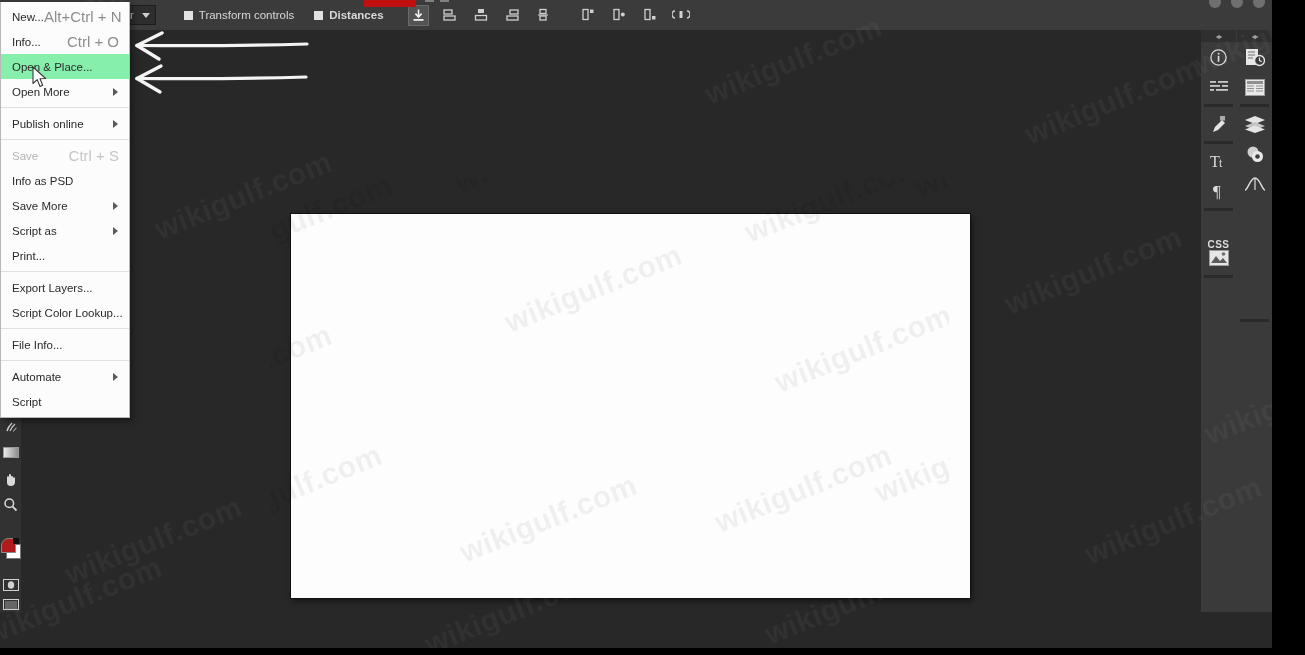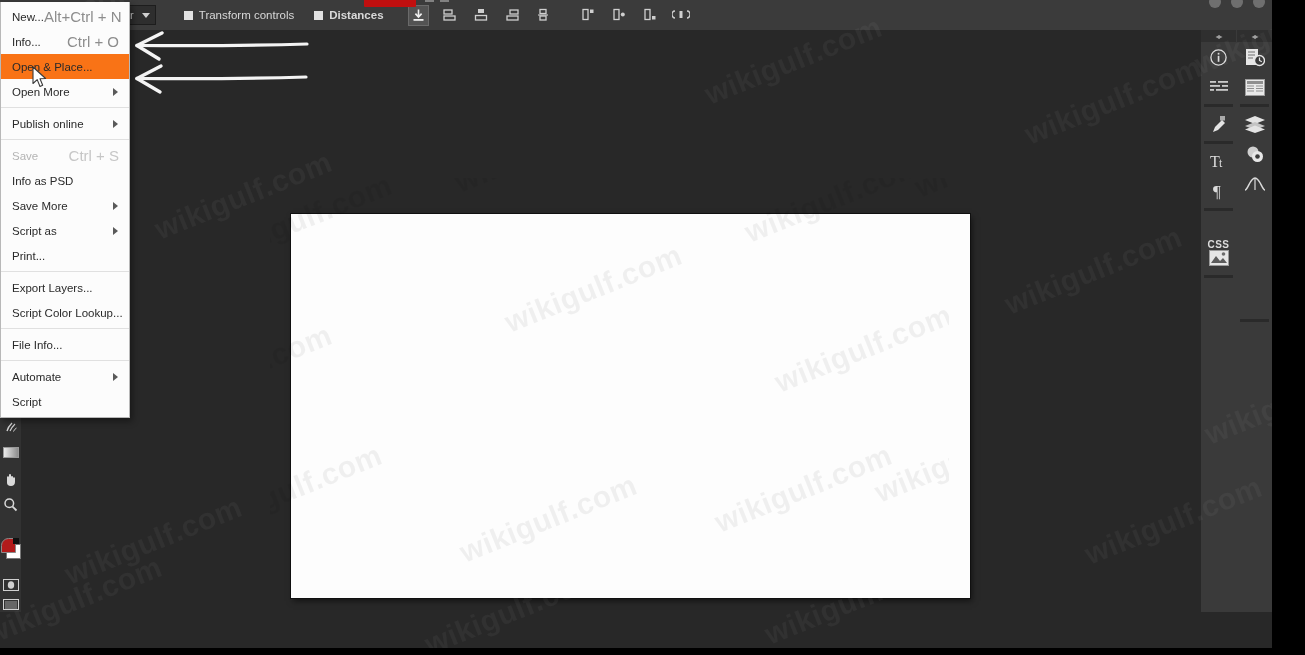--- a/index.html
+++ b/index.html
@@ -237,21 +237,21 @@
     height: 25px;
     display: flex;
     align-items: center;
     padding: 0 6px 0 11px;
     font-size: 11.5px;
     color: #2a2a2a;
     box-sizing: border-box;
     white-space: nowrap;
   }
   .mi.sel {
-    background: #f97316;
+    background: #86efac;
     align-items: center;
   }
   .mi.dim { color: #b4b4b4; }
   .mi .lbl { flex: 0 0 auto; }
   .mi .accel {
     margin-left: auto;
     color: #8d8d8d;
     font-size: 15px;
     padding-right: 4px;
   }

